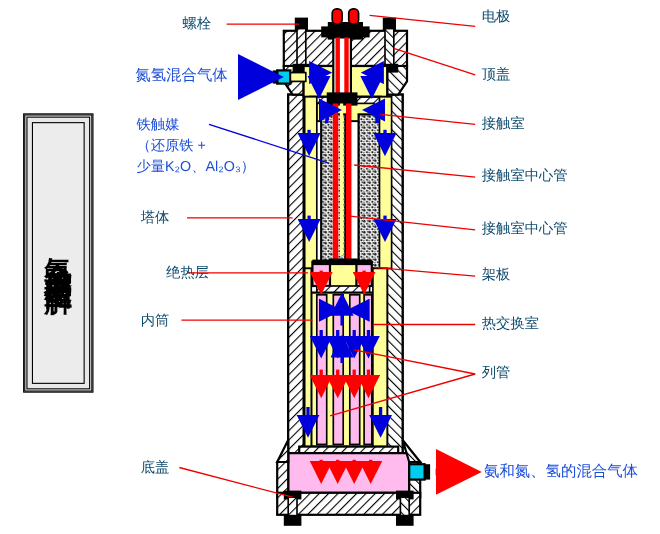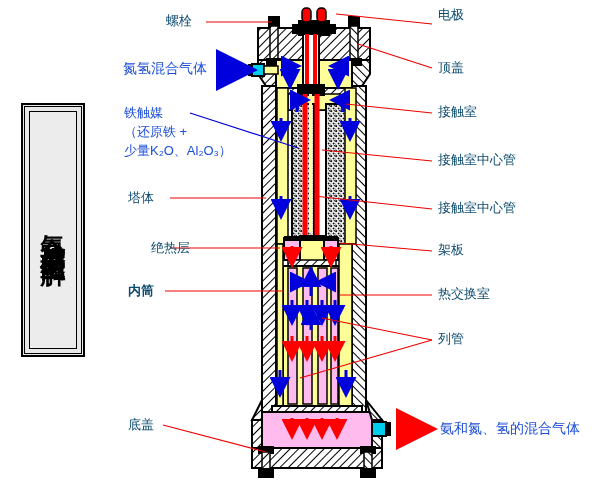--- a/index.html
+++ b/index.html
@@ -253,21 +253,21 @@
 </div>
 
 <div id="labels-left">
   <div class="lbl red" style="left:166px;top:14px;">螺栓</div>
   <div class="lbl blue" style="left:123px;top:61px;font-size:14px;">氮氢混合气体</div>
   <div class="lbl blue" style="left:124px;top:106px;">铁触媒</div>
   <div class="lbl blue" style="left:124px;top:125px;">（还原铁 +</div>
   <div class="lbl blue" style="left:124px;top:144px;">少量K₂O、Al₂O₃）</div>
   <div class="lbl red" style="left:128px;top:191px;font-family:Liberation Serif, serif;">塔体</div>
   <div class="lbl red" style="left:128px;top:241px;margin-left:23px;">绝热层</div>
-  <div class="lbl red" style="left:128px;top:284px;font-weight:bold;">内筒</div>
+  <div class="lbl red" style="left:128px;top:284px;">内筒</div>
   <div class="lbl red" style="left:128px;top:418px;">底盖</div>
 </div>
 
 <div id="labels-right">
   <div class="lbl red" style="left:438px;top:8px;">电极</div>
   <div class="lbl red" style="left:438px;top:61px;">顶盖</div>
   <div class="lbl red" style="left:438px;top:105px;text-align:center;">接触室</div>
   <div class="lbl red" style="left:438px;top:153px;">接触室中心管</div>
   <div class="lbl red" style="left:438px;top:201px;">接触室中心管</div>
   <div class="lbl red" style="left:438px;top:243px;">架板</div>

